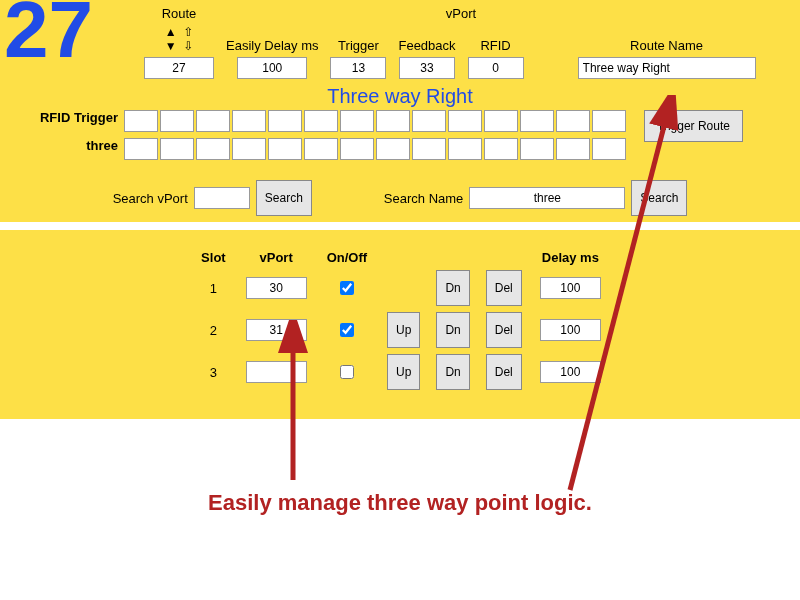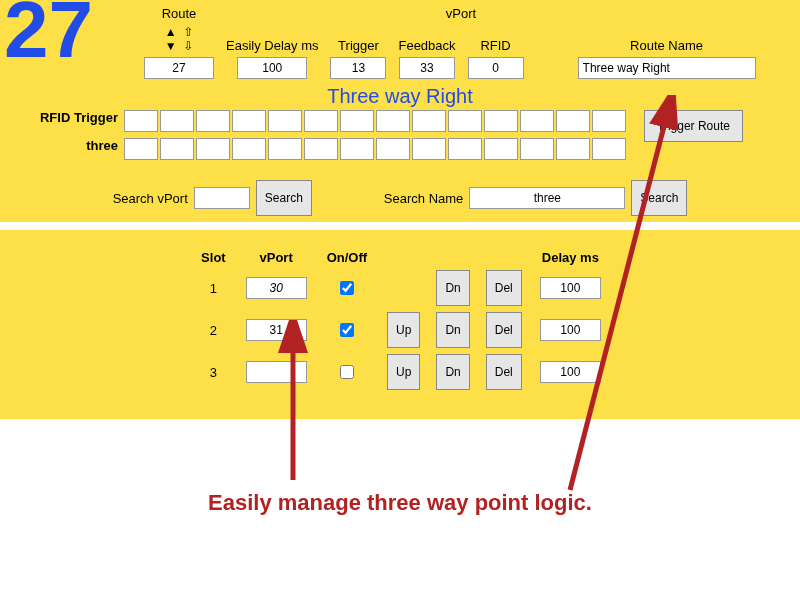--- a/index.html
+++ b/index.html
@@ -126,21 +126,21 @@
       <th>Slot</th>
       <th>vPort</th>
       <th>On/Off</th>
       <th colspan="3"></th>
       <th>Delay ms</th>
     </tr>
     </tbody>
       <tbody id="slot-rows">
         <tr>
           <td>1</td>
-          <td><input class="inp" style="width: 55px; font-style: italic;" value="30"></td>
+          <td><input class="inp" style="width: 55px;" value="30"></td>
           <td><input type="checkbox" class="chk" checked="" style=""></td>
           <td></td>
           <td><button class="btn">Dn</button></td>
           <td><button class="btn">Del</button></td>
           <td><input class="inp" style="width: 55px;" value="100"></td>
         </tr>
         <tr>
           <td>2</td>
           <td><input class="inp" style="width: 55px;" value="31"></td>
           <td><input type="checkbox" class="chk" checked="" style=""></td>

